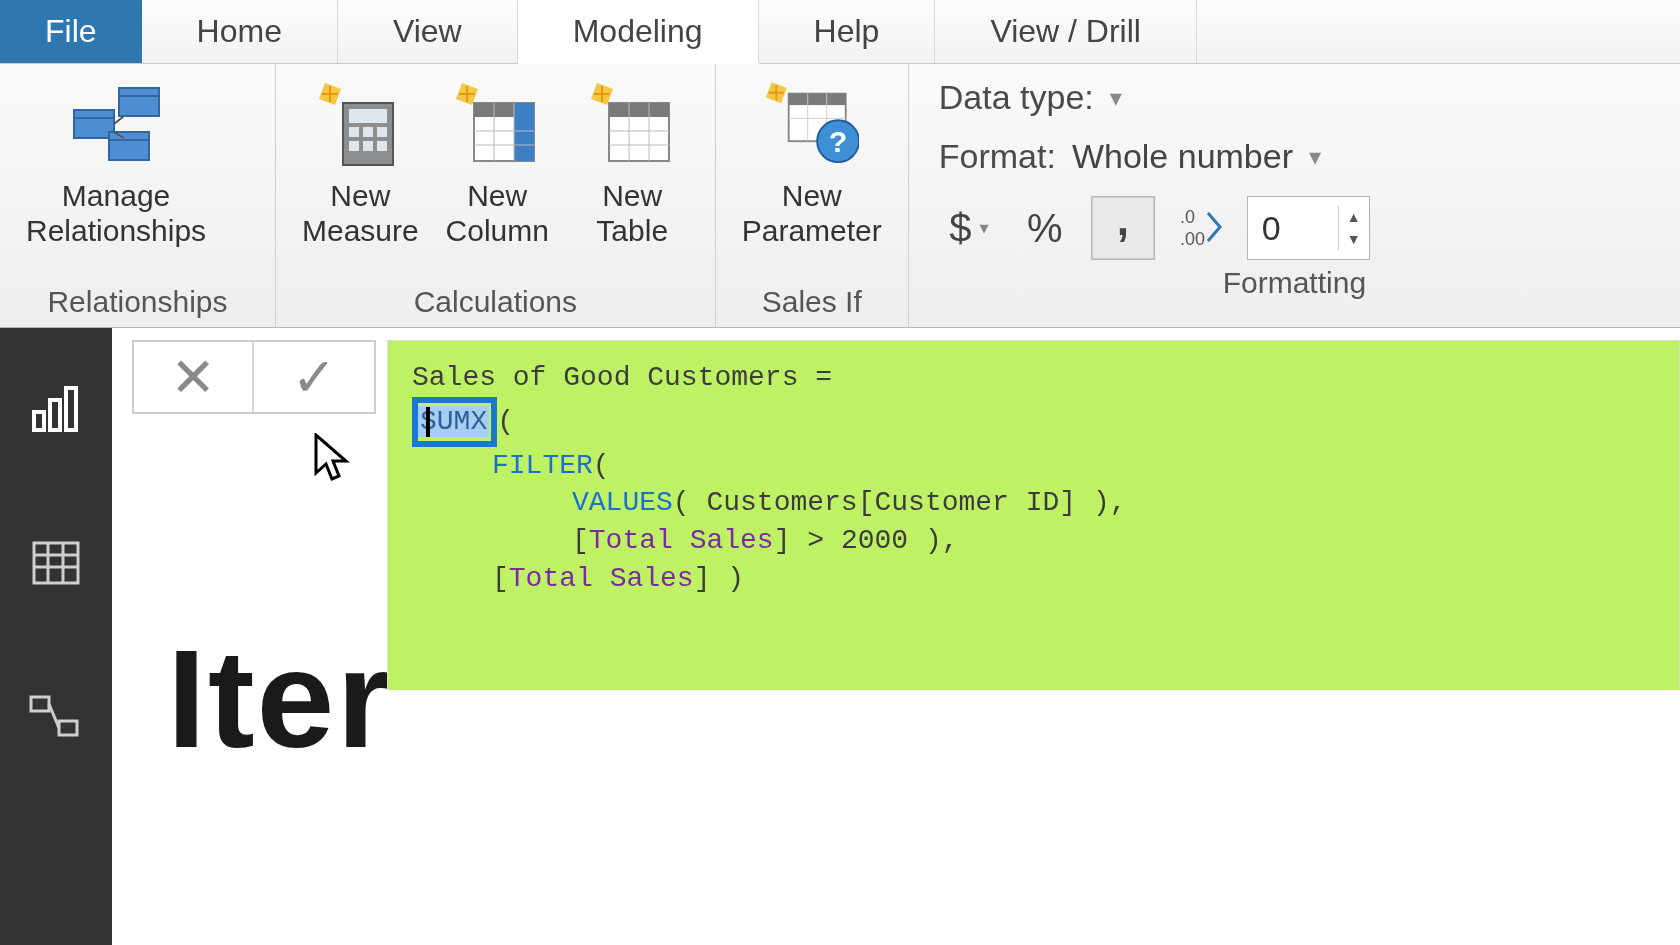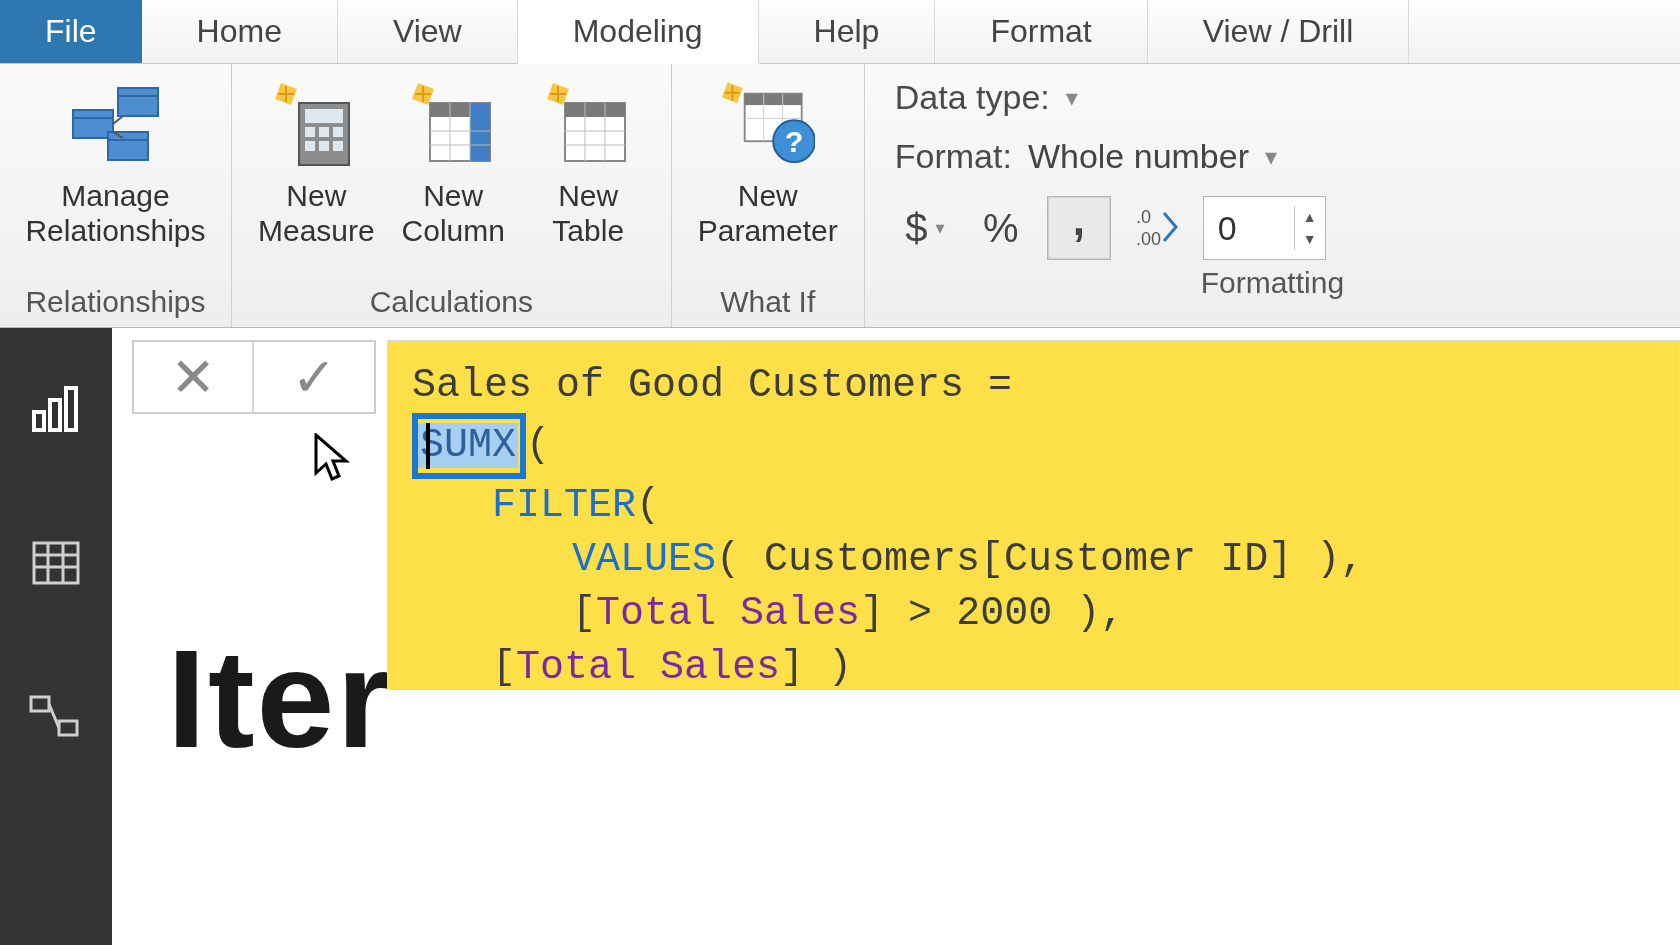--- a/index.html
+++ b/index.html
@@ -181,26 +181,26 @@
     font-size:54px; color:#8a8a8a;
     cursor:pointer;
   }
   .formula-ctrl .fbtn:first-child{border-right:2px solid #d4d4d4;}
 
   
   .formula-editor {
     position:absolute;
     left:275px; right:0; top:12px;
     height:350px;
-    background:#fde047;
+    background:#bef264;
     border-top:1px solid #ddd;
     border-left:1px solid #ddd;
     border-right:1px solid #ddd;
     font-family: Consolas, "Courier New", monospace;
-    font-size:40px;
+    font-size:28px;
     line-height:1.35;
     padding:18px 24px;
     color:#333;
   }
   .formula-editor .fn-blue  { color:#1d6fcf; }
   .formula-editor .fn-purple{ color:#7b2aa3; }
   .formula-editor .plain    { color:#3c3c3c; }
   .formula-editor .num      { color:#3c3c3c; }
   .sumx-selected {
     display:inline-block;
@@ -234,27 +234,26 @@
 </style>
 </head>
 <body>
 
 <div class="tabstrip">
   <div class="tab file">File</div>
   <div class="tab">Home</div>
   <div class="tab">View</div>
   <div class="tab active">Modeling</div>
   <div class="tab">Help</div>
-  <div class="tab">Format</div>
   <div class="tab">View / Drill</div>
 </div>
 
 <div class="ribbon">
 
-  <div class="group" style="width:232px">
+  <div class="group" style="width:276px">
     <div class="group-body">
       <div class="bigbtn">
         <div class="icon">
           <svg width="95" height="80" viewBox="0 0 95 80">
             <rect x="50" y="2" width="40" height="28" fill="#4d8dd0" stroke="#2f67a6" stroke-width="2"></rect>
             <line x1="50" y1="10" x2="90" y2="10" stroke="#2f67a6" stroke-width="2"></line>
             <rect x="5" y="24" width="40" height="28" fill="#4d8dd0" stroke="#2f67a6" stroke-width="2"></rect>
             <line x1="5" y1="32" x2="45" y2="32" stroke="#2f67a6" stroke-width="2"></line>
             <rect x="40" y="46" width="40" height="28" fill="#4d8dd0" stroke="#2f67a6" stroke-width="2"></rect>
             <line x1="40" y1="54" x2="80" y2="54" stroke="#2f67a6" stroke-width="2"></line>
@@ -350,21 +349,21 @@
               <line x1="66" y1="14" x2="66" y2="64" stroke="#ccc"></line>
             <line x1="26" y1="40" x2="86" y2="40" stroke="#ccc"></line>
             <circle cx="78" cy="64" r="22" fill="#3f8fd6" stroke="#1f5d96" stroke-width="2"></circle>
             <text x="78" y="75" text-anchor="middle" font-size="32" font-weight="bold" fill="#fff">?</text>
           </svg>
         </div>
         <div class="lbl" style="white-space:pre-line">New
 Parameter</div>
       </div>
     </div>
-    <div class="group-title">What If</div>
+    <div class="group-title">Sales If</div>
   </div>
 
 
   <div class="group fmt-group" style="border-right:none">
     <div class="fmt-body">
       <div class="fmt-row">
         <span class="label">Data type:</span>
         <span class="caret">▾</span>
       </div>
       <div class="fmt-row">

